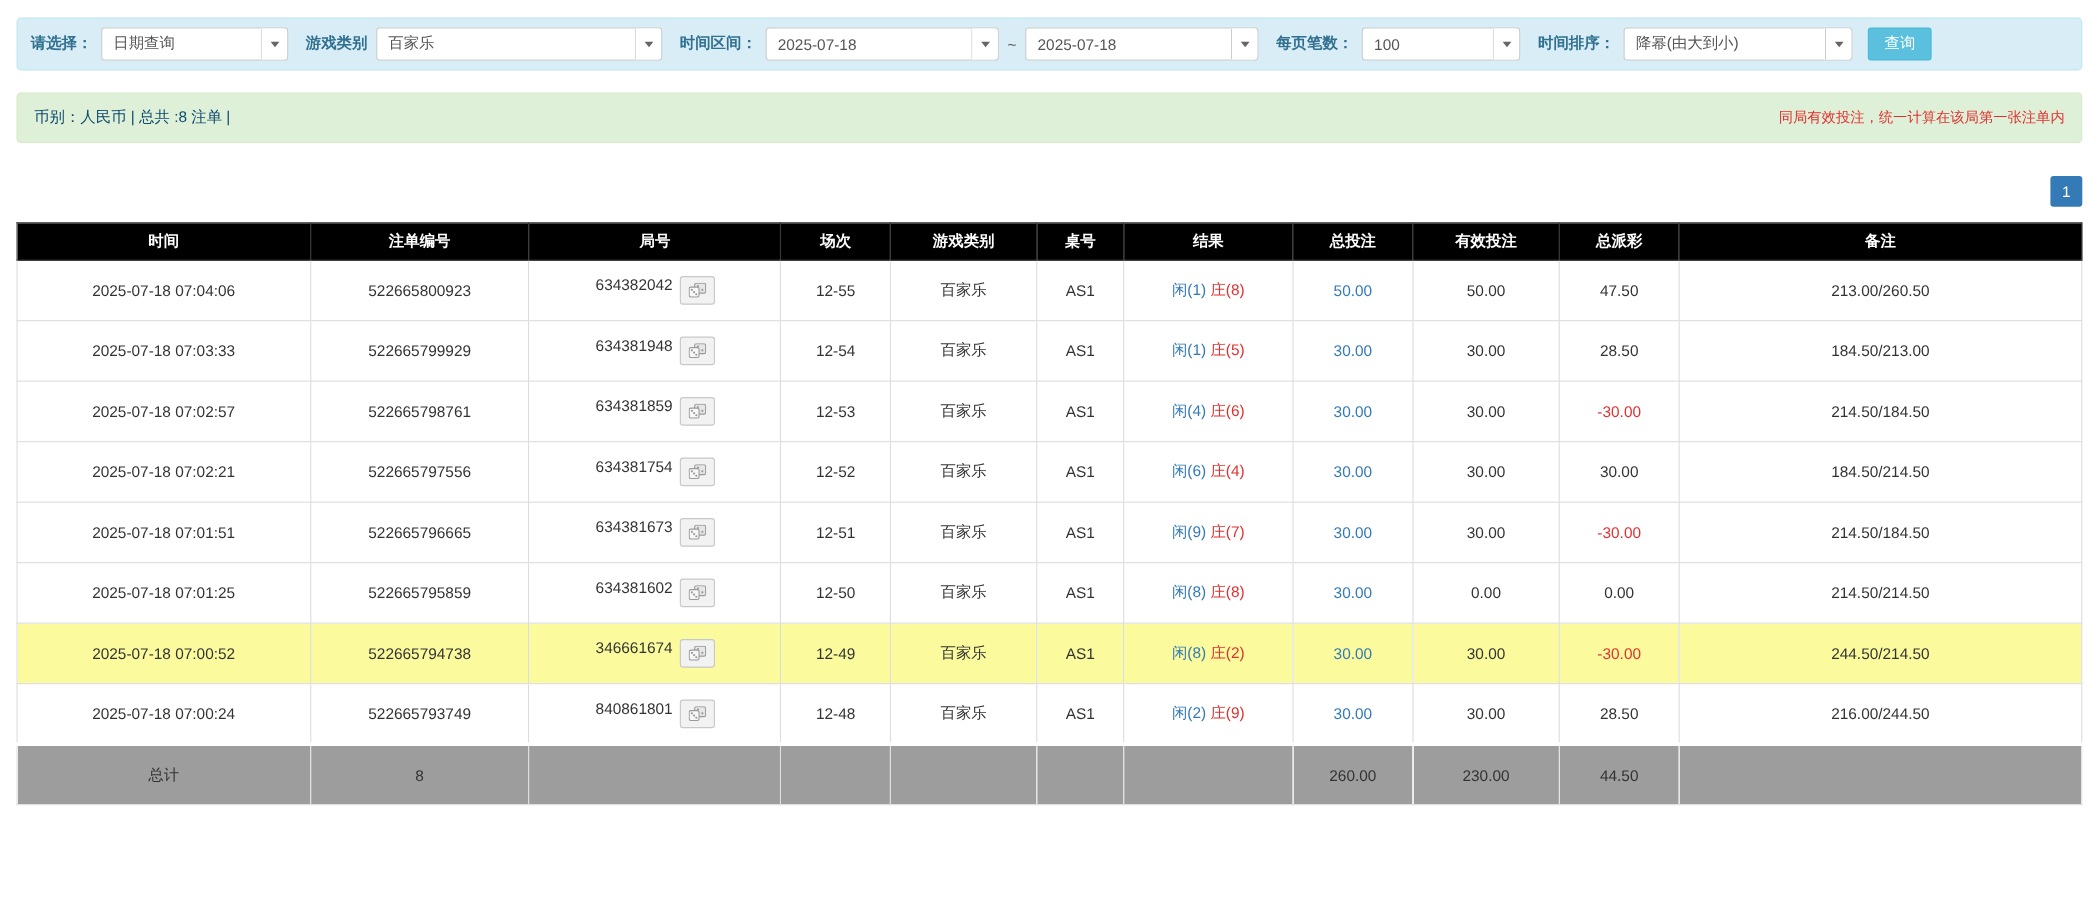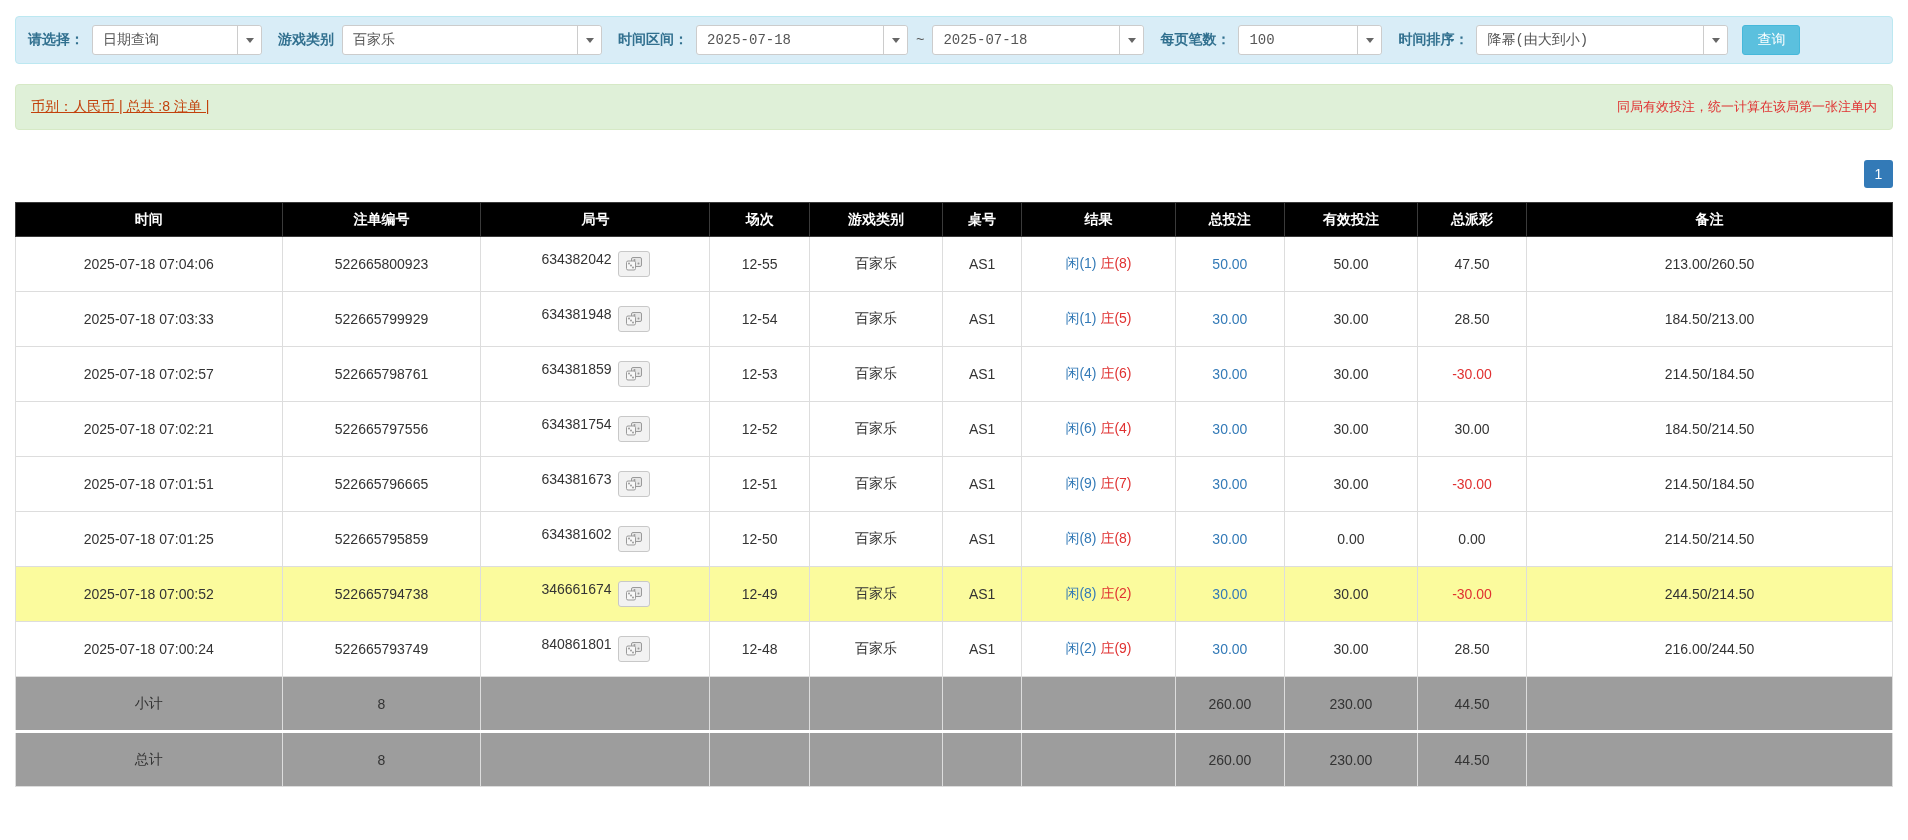--- a/index.html
+++ b/index.html
@@ -17,21 +17,20 @@
     border-bottom: 1px solid #e7e7e7;
   }
 
   
   .filter-bar {
     display: flex; align-items: center; gap: 8px;
     margin-top: 16px; padding: 8px 12px;
     background: var(--filter-bg, #d9edf7);
     border: 1px solid var(--filter-border, #bce8f1);
     border-radius: 4px;
-    font-family: Liberation Mono, monospace;
   }
   .f-label {
     color: var(--filter-label, #31708f);
     font-weight: bold; white-space: nowrap;
   }
   .f-label.spaced { margin-left: 8px; }
   .combo {
     display: inline-flex; align-items: stretch;
     background: #fff; border: 1px solid #ccc; border-radius: 3px;
     height: 30px; color: #555; cursor: pointer; flex: none;
@@ -47,39 +46,39 @@
   }
   .combo-caret i {
     width: 0; height: 0;
     border-left: 4px solid transparent; border-right: 4px solid transparent;
     border-top: 5px solid #666;
   }
   .w-query { width: 170px; }
   .w-game  { width: 260px; }
   .w-date  { width: 212px; }
   .w-page  { width: 144px; }
-  .w-sort  { width: 252px; }
+  .w-sort  { width: 208px; }
   .range-sep { color: #555; }
   .search-btn {
     height: 30px; padding: 0 14px; margin-left: 6px;
     background: var(--search-btn-bg, #5bc0de);
     border: 1px solid var(--search-btn-border, #46b8da);
     border-radius: 3px; color: #fff; font-size: 14px;
     cursor: pointer; font-family: inherit;
   }
 
   
   .summary-bar {
     display: flex; justify-content: space-between; align-items: center;
     margin-top: 20px; padding: 13px 15px;
     background: var(--summary-bg, #dff0d8);
     border: 1px solid var(--summary-border, #d6e9c6);
     border-radius: 4px;
   }
-  .summary-info { color: #c2410c; text-decoration: underline; }
+  .summary-info { color: #0c4a6e; }
   .summary-note { color: var(--note-red, #e03131); font-size: 13px; }
 
   
   .pagination { text-align: right; margin-top: 30px; }
   .page-btn {
     display: inline-block; min-width: 29px; height: 28px; line-height: 28px;
     background: var(--accent-blue, #337ab7); color: #fff; text-align: center;
     border-radius: 3px; font-size: 14px; cursor: pointer; text-decoration: none;
     padding: 0 4px;
   }
@@ -490,33 +489,20 @@
     </td>
     <td>
       <span class="bet-link">30.00</span>
     </td>
     <td>30.00</td>
     <td>28.50</td>
     <td>216.00/244.50</td>
   </tr>
       </tbody>
     <tfoot>
-      <tr class="subtotal-row">
-        <td>小计</td>
-        <td>8</td>
-        <td></td>
-        <td></td>
-        <td></td>
-        <td></td>
-        <td></td>
-        <td>260.00</td>
-        <td>230.00</td>
-        <td>44.50</td>
-        <td></td>
-      </tr>
       <tr class="total-row">
         <td>总计</td>
         <td>8</td>
         <td></td>
         <td></td>
         <td></td>
         <td></td>
         <td></td>
         <td>260.00</td>
         <td>230.00</td>

